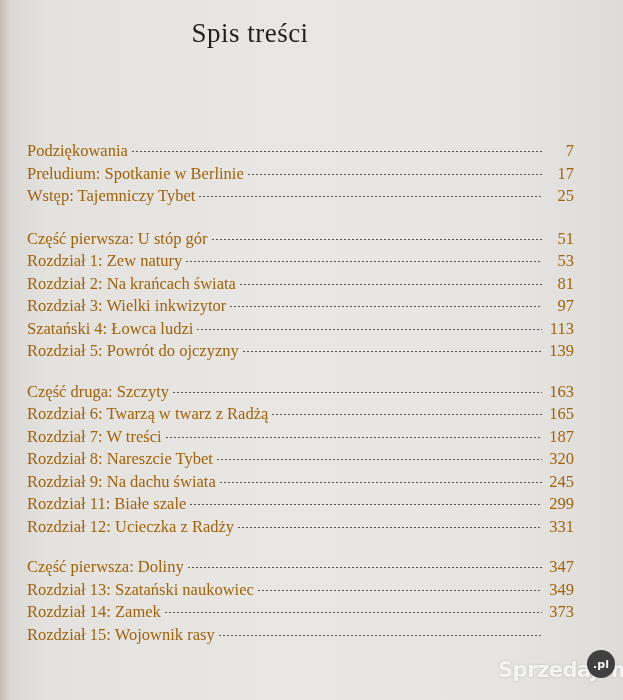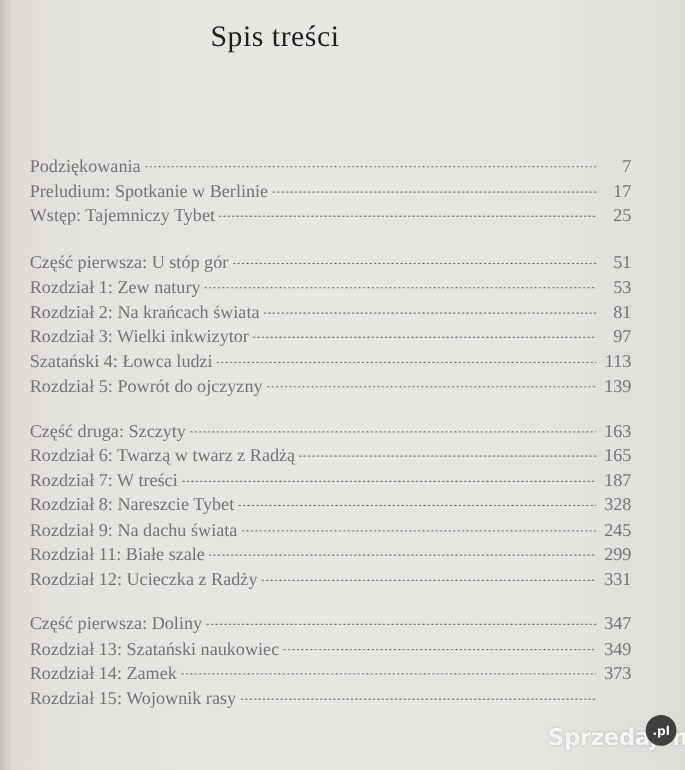--- a/index.html
+++ b/index.html
@@ -15,21 +15,21 @@
   }
   .title {
     position: absolute; top: 18px; left: 0; width: 500px; text-align: center;
     font-size: 27px; letter-spacing: 0.5px; color: #1e1e1e;
     font-family: "Liberation Serif", serif;
   }
   .toc { position: absolute; left: 27px; width: 547px; top: 140px; }
   .group { margin-bottom: 18px; }
   .row {
     display: flex; align-items: baseline; height: 22.5px;
-    font-size: 16.5px; line-height: 22.5px; color: #737373;
+    font-size: 16.5px; line-height: 22.5px; color: #a16207;
     font-family: "Liberation Serif", serif;
   }
   .label { white-space: nowrap; }
   .leader {
     flex: 1; margin: 0 4px 0 3px; height: 1px; position: relative; top: -4px;
     background-image: radial-gradient(circle, #555 0.9px, transparent 1.1px);
     background-size: 4px 2px; background-repeat: repeat-x; background-position: 0 0;
   }
   .page { min-width: 28px; text-align: right; }
   .g0 { margin-bottom: 20px; }
@@ -120,21 +120,21 @@
         <span class="page">165</span>
       </div>
     <div class="row">
         <span class="label">Rozdział 7: W treści</span>
         <span class="leader"></span>
         <span class="page">187</span>
       </div>
     <div class="row">
         <span class="label">Rozdział 8: Nareszcie Tybet</span>
         <span class="leader"></span>
-        <span class="page">328</span>
+        <span class="page">320</span>
       </div>
     <div class="row">
         <span class="label">Rozdział 9: Na dachu świata</span>
         <span class="leader"></span>
         <span class="page">245</span>
       </div>
     <div class="row">
         <span class="label">Rozdział 11: Białe szale</span>
         <span class="leader"></span>
         <span class="page">299</span>

